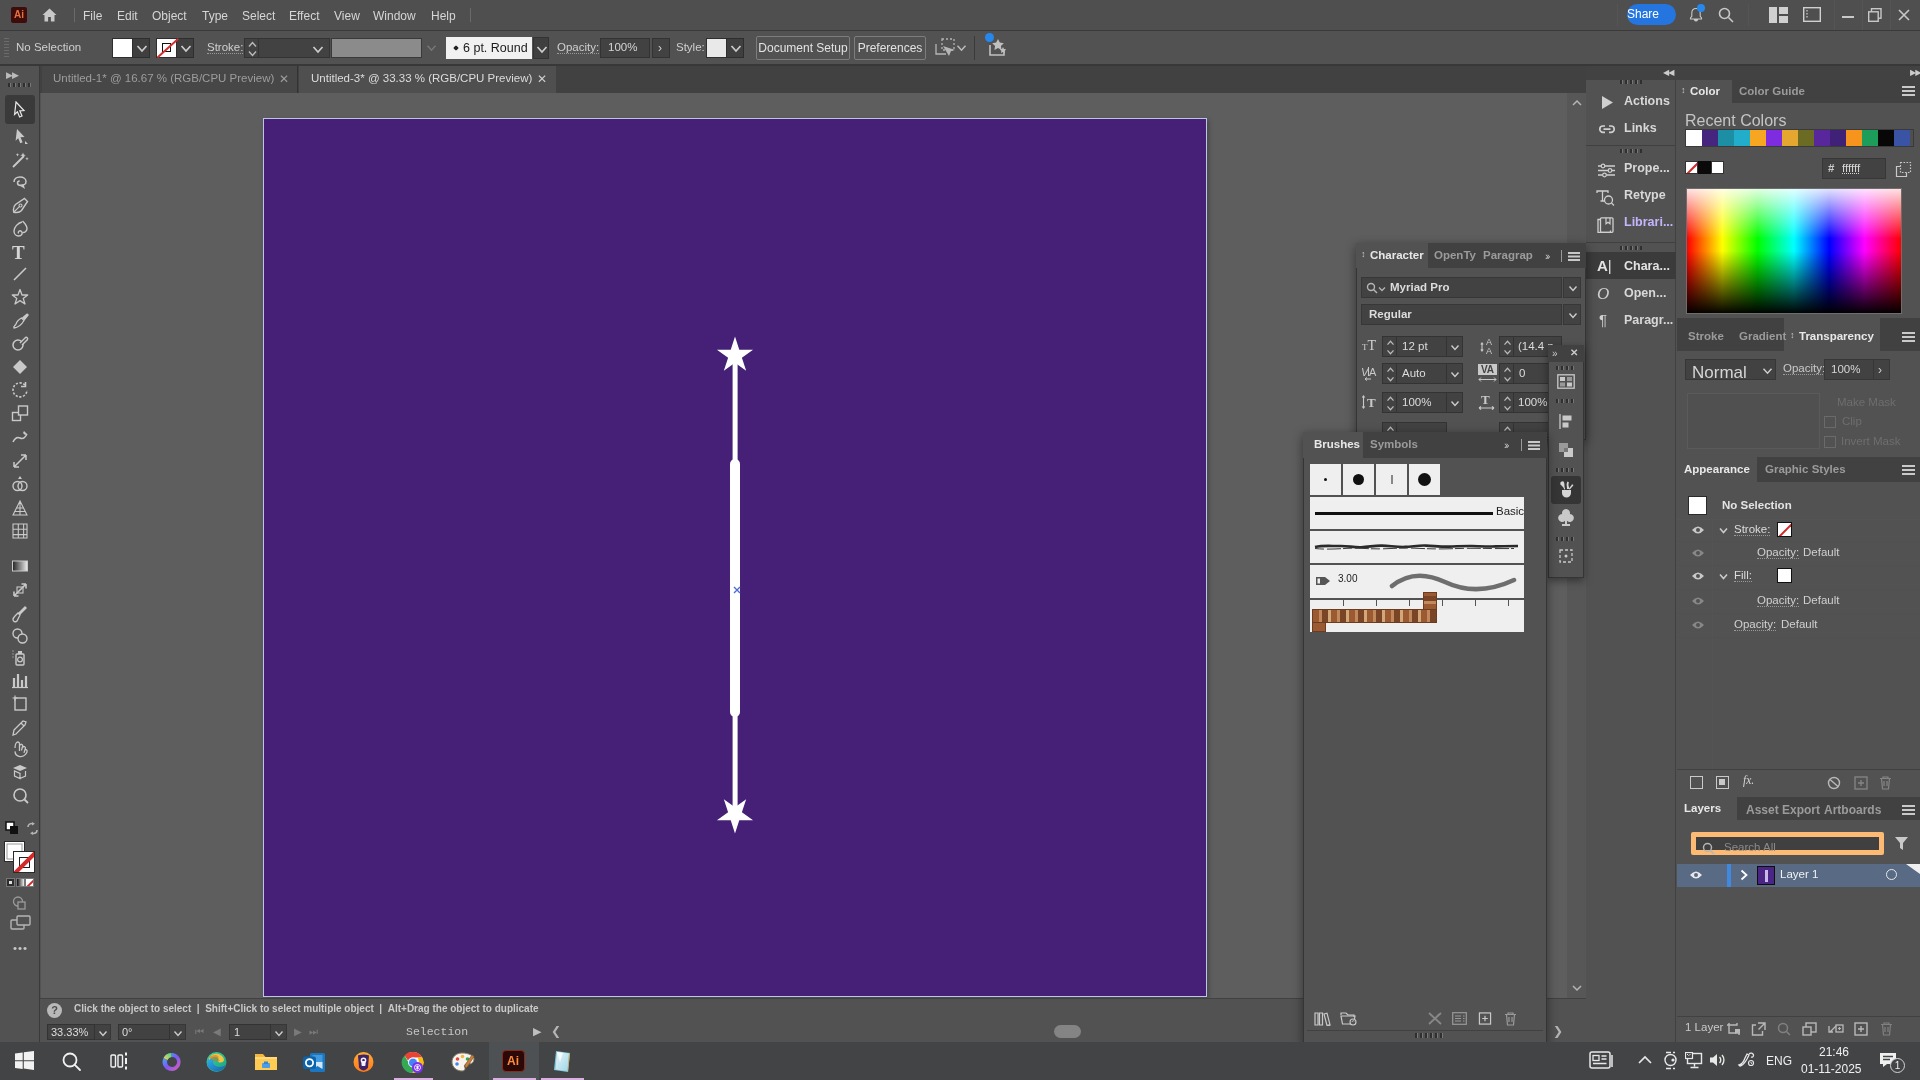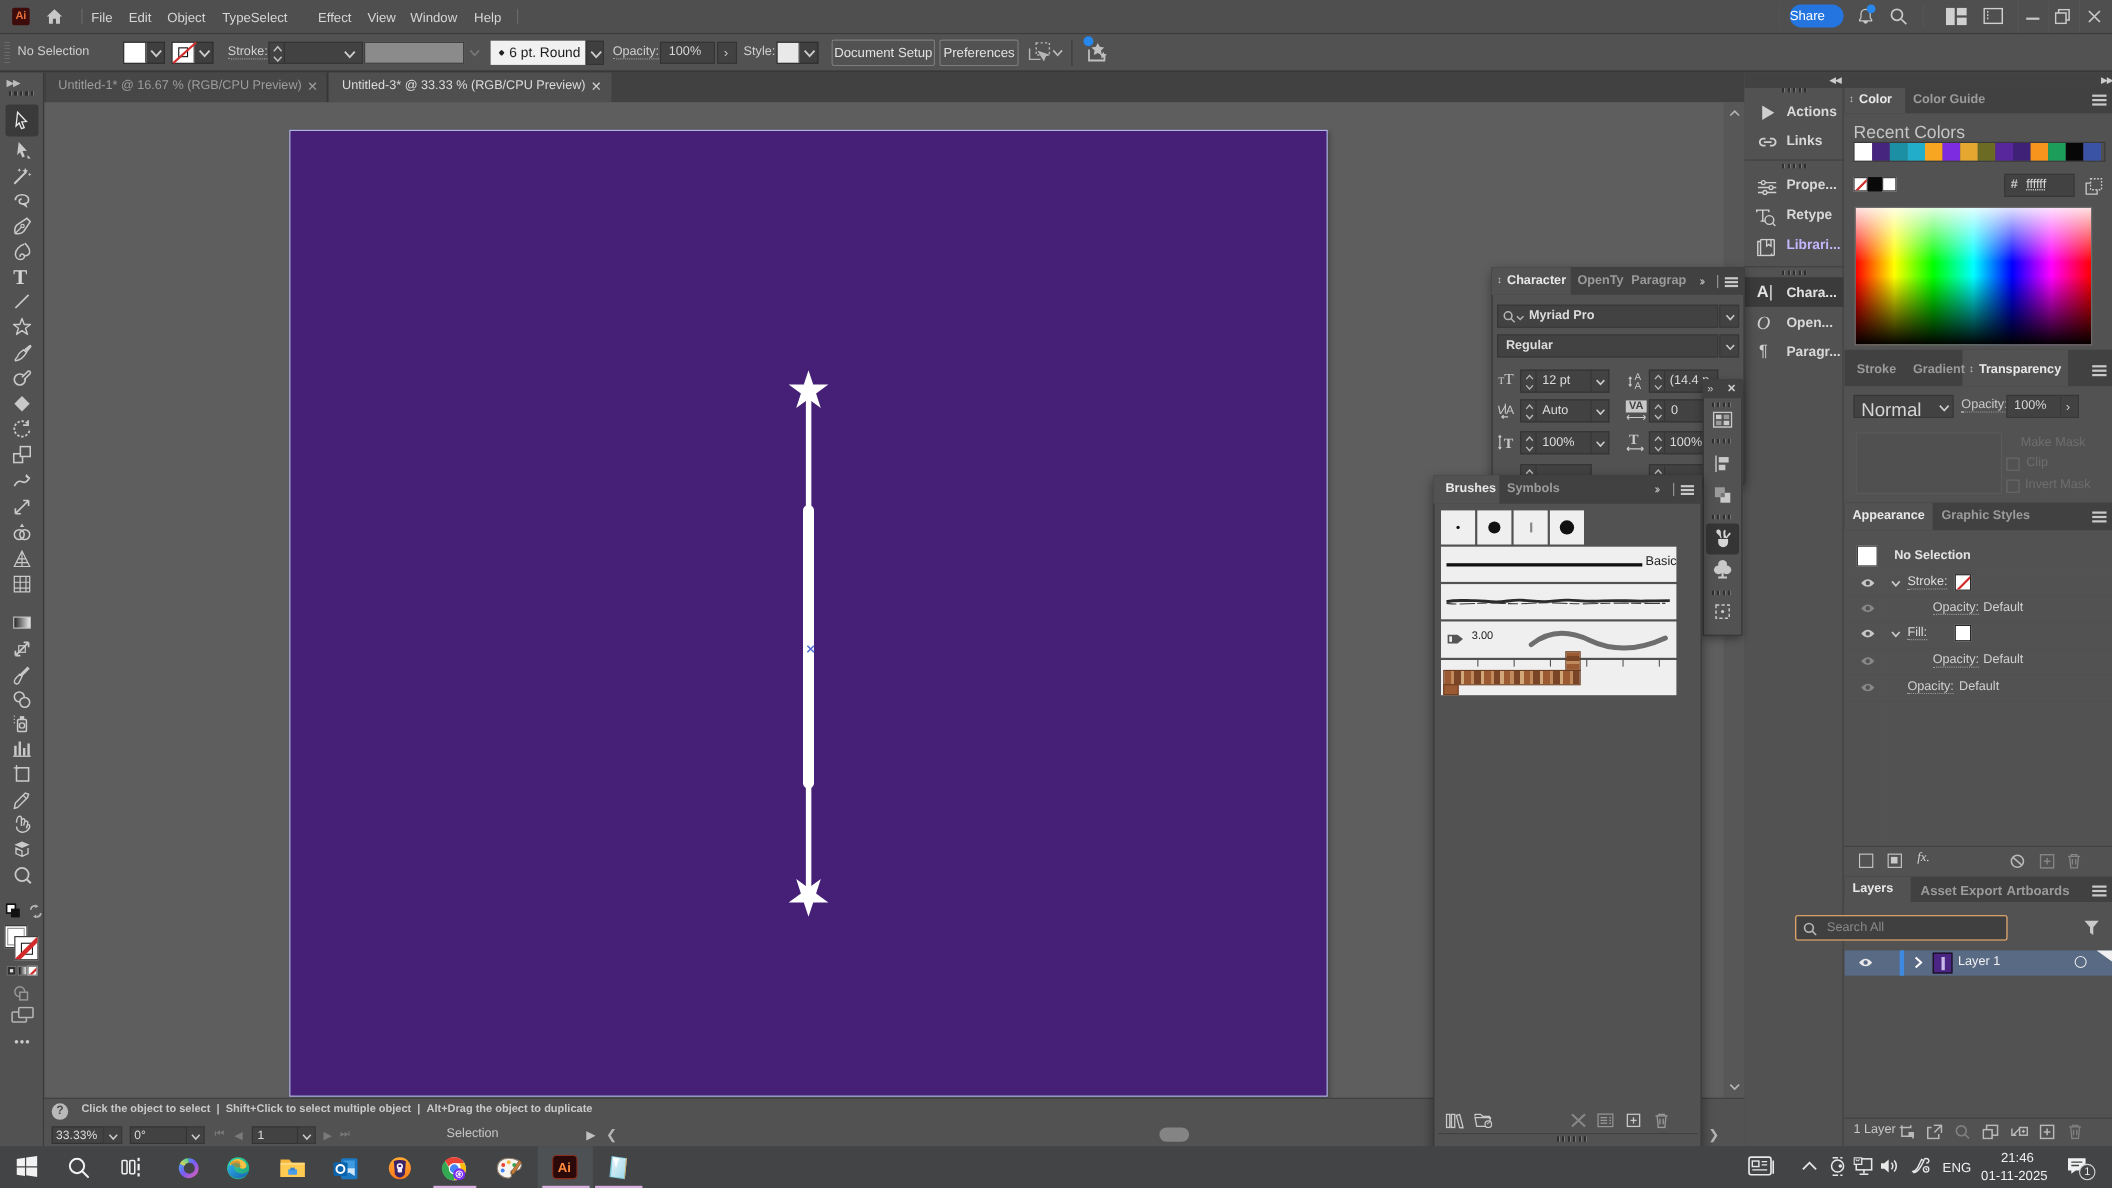--- a/index.html
+++ b/index.html
@@ -23,21 +23,21 @@
 <svg width="17" height="16" viewBox="0 0 17 16">
       <path d="M8.5 1.5 L15.5 8 h-2 v6.5 h-3.6 v-4.5 h-2.8 v4.5 H3.5 V8 h-2 Z" fill="#c8c8c8"></path>
     </svg>
 </div>
 <div class="abs" style="left:74px;top:8px;width:1px;height:14px;background:#6a6a6a;"></div>
 <div class="abs txt" id="menuitems" style="left:0;top:9px;height:15px;color:#d6d6d6;font-size:12px;">
 <span class="abs" style="left:83px;">File</span>
 <span class="abs" style="left:117px;">Edit</span>
 <span class="abs" style="left:152px;">Object</span>
 <span class="abs" style="left:202px;">Type</span>
-<span class="abs" style="left:228px;">Select</span>
+<span class="abs" style="left:242px;">Select</span>
 <span class="abs" style="left:289px;">Effect</span>
 <span class="abs" style="left:334px;">View</span>
 <span class="abs" style="left:373px;">Window</span>
 <span class="abs" style="left:431px;">Help</span>
 </div>
 <div class="abs" style="left:470px;top:8px;width:1px;height:14px;background:#6a6a6a;"></div>
 
 <div class="abs" style="left:1617px;top:4px;width:1px;height:22px;background:#555;"></div>
 <div class="abs" style="left:1627px;top:4px;width:49px;height:21px;background:#2475e0;border-radius:11px;color:#fff;font-size:12px;text-align:left;line-height:21px;">Share</div>
 <div class="abs" id="bell" style="left:1688px;top:7px;">
@@ -385,21 +385,21 @@
 <div class="abs fld" style="left:229px;top:1024px;width:42px;height:16px;color:#ddd;font-size:11px;">
     <span class="abs" style="left:4px;top:1px;">1</span>
   </div>
 <div class="abs" style="left:271px;top:1024px;width:16px;height:16px;background:#424242;border:1px solid #373737;border-left:none;">
     <svg class="abs" style="left:3px;top:5px;" width="10" height="7" viewBox="0 0 12 9">
       <path d="M1.5 2 L6 7 L10.5 2" fill="none" stroke="#ccc" stroke-width="1.8"></path>
     </svg>
   </div>
 <span class="abs vdim" style="left:294px;top:1026px;font-size:10px;">▶</span>
 <span class="abs vdim" style="left:309px;top:1026px;font-size:10px;">⏭</span>
-<span class="abs" style="left:406px;top:1025px;color:#c6c6c6;font-size:11.5px;">Selection</span>
+<span class="abs" style="left:406px;top:1025px;color:#c6c6c6;font-size:11.5px;font-family:Liberation Mono, monospace;">Selection</span>
 <span class="abs" style="left:533px;top:1025px;color:#c0c0c0;font-size:11px;">▶</span>
 <span class="abs" style="left:551px;top:1024px;color:#b5b5b5;font-size:12px;">❮</span>
 <div class="abs" style="left:1054px;top:1025px;width:27px;height:13px;border-radius:7px;background:#848484;"></div>
 <span class="abs" style="left:1553px;top:1024px;color:#b5b5b5;font-size:12px;">❯</span>
 
 <div class="abs" id="dock" style="left:1586px;top:66px;width:334px;height:976px;background:#525252;"></div>
 <div class="abs" style="left:1586px;top:66px;width:334px;height:14px;background:#424242;">
 <span class="abs" style="left:77px;top:2px;color:#ccc;font-size:8px;letter-spacing:-1px;">◀◀</span>
 <span class="abs" style="left:324px;top:2px;color:#ccc;font-size:8px;letter-spacing:-1px;">▶▶</span>
 </div>
@@ -588,21 +588,21 @@
     </svg>
 </div>
 <div id="layerspanel">
 <div class="abs" style="left:1677px;top:797px;width:243px;height:245px;background:#525252;"></div>
 <div class="abs" style="left:1677px;top:797px;width:243px;height:23px;background:#414141;"></div>
 <div class="abs" style="left:1677px;top:797px;width:60px;height:23px;background:#525252;"></div>
 <span class="abs" style="left:1684px;top:802px;color:#e8e8e8;font-size:11.5px;font-weight:bold;">Layers</span>
 <span class="abs" style="left:1746px;top:803px;color:#9b9b9b;font-size:12px;font-weight:bold;">Asset Export</span>
 <span class="abs" style="left:1824px;top:803px;color:#9b9b9b;font-size:12px;font-weight:bold;">Artboards</span>
 <div class="abs" style="left:1902px;top:805px;width:13px;height:2px;background:#c9c9c9;box-shadow:0 4px #c9c9c9, 0 8px #c9c9c9;"></div>
-<div class="abs" style="left:1632px;top:832px;width:193px;height:23px;background:#404040;border:1px solid #fdba74;border-radius:2px;">
+<div class="abs" style="left:1691px;top:832px;width:193px;height:23px;background:#404040;border:5px solid #fdba74;border-radius:2px;">
 <svg class="abs" style="left:6px;top:5px" width="13" height="13" viewBox="0 0 13 13">
         <circle cx="5.5" cy="5.5" r="4" fill="none" stroke="#b5b5b5" stroke-width="1.5"></circle>
         <path d="M8.5 8.5 L12 12" stroke="#b5b5b5" stroke-width="1.5"></path>
       </svg>
 <span class="abs" style="left:28px;top:4px;color:#8a8a8a;font-size:11.5px;">Search All</span>
 </div>
 <svg class="abs" style="left:1894px;top:836px" width="15" height="15" viewBox="0 0 15 15">
       <path d="M1 1 h13 l-5 6 v7 l-3-2 v-5 Z" fill="#c9c9c9"></path>
     </svg>
 

